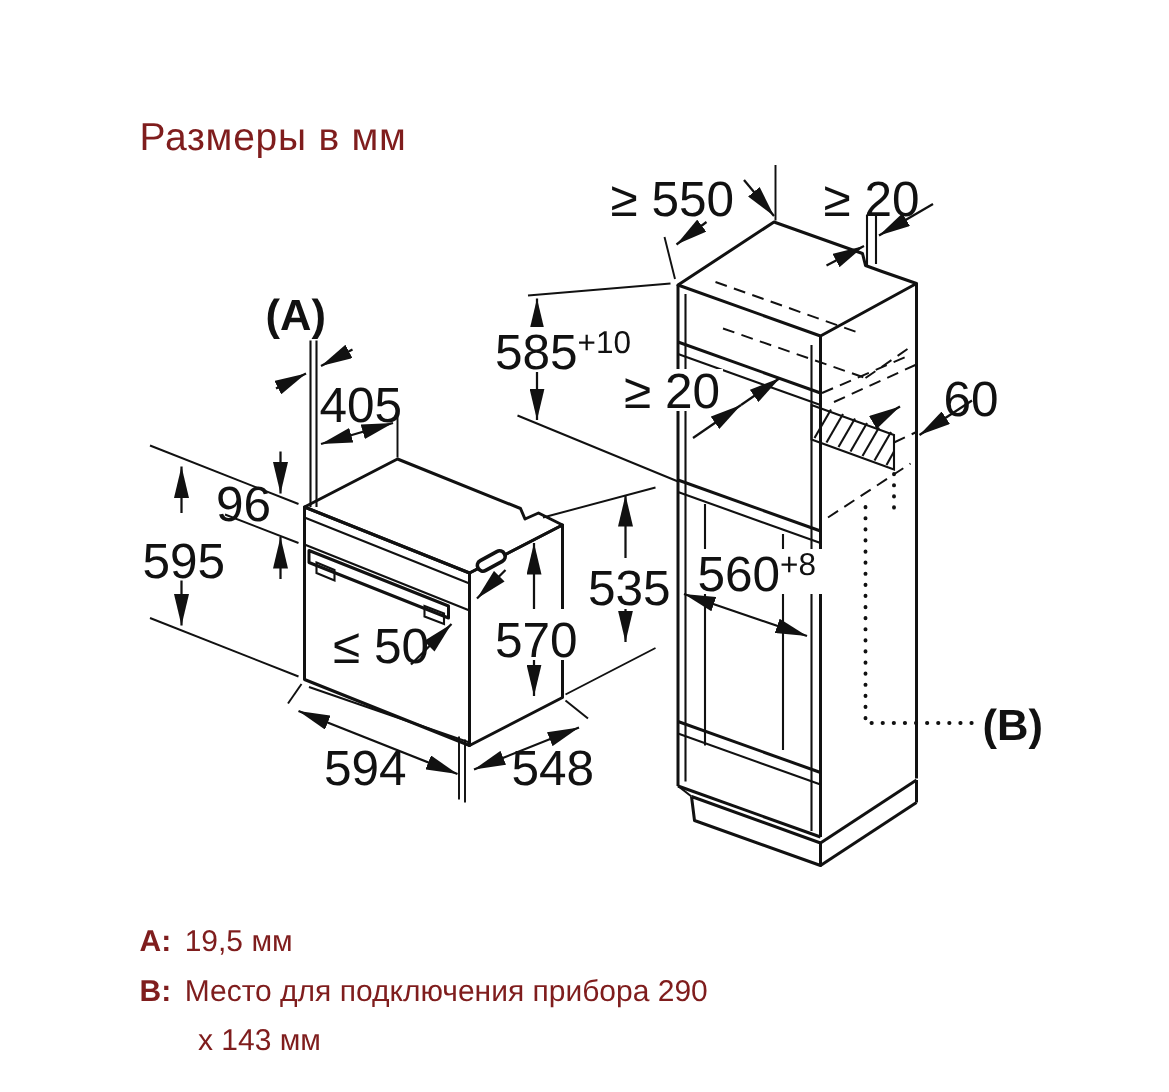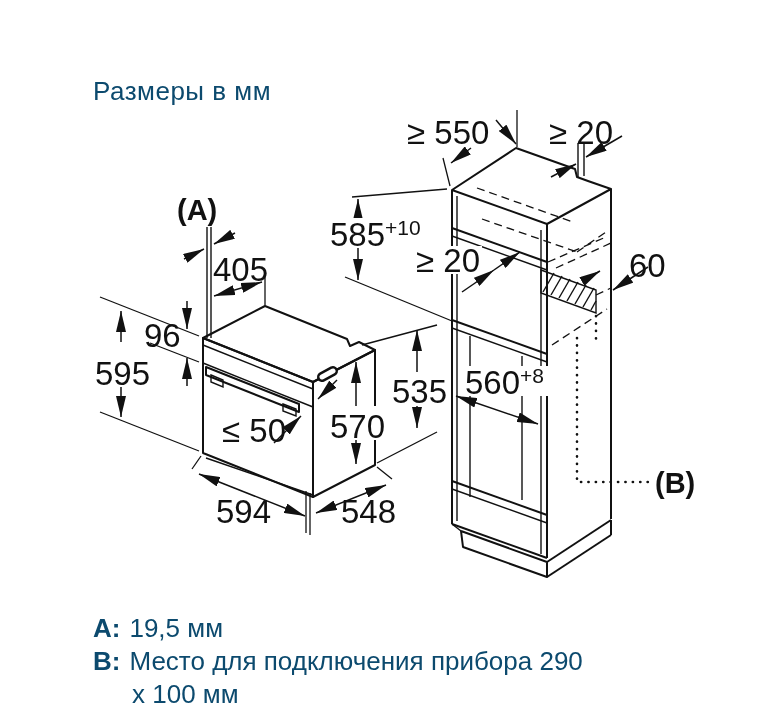--- a/index.html
+++ b/index.html
@@ -1,19 +1,19 @@
 <!DOCTYPE html>
 <html><head>
 <meta charset="utf-8">
 <style>
   html,body{margin:0;padding:0;background:#fff;}
   #stage{position:relative;width:779px;height:728px;background:#fff;overflow:hidden;
-         font-family:"Liberation Sans", sans-serif;color:#0c4a6e;}
+         font-family:"Liberation Sans", sans-serif;color:#7f1d1d;}
   #title{position:absolute;left:93px;top:76px;font-size:26px;letter-spacing:0.5px;}
-  #legend{position:absolute;left:93px;top:612px;font-size:26px;line-height:33px;}
+  #legend{position:absolute;left:93px;top:612px;font-size:20px;line-height:33px;}
   #legend .row{white-space:nowrap;}
   #legend .key{font-weight:bold;margin-right:9px;}
   #legend .indent{padding-left:39px;}
   svg{position:absolute;left:0;top:0;}
   .main{stroke:#111;stroke-width:2;fill:none;stroke-linejoin:round;}
   .thin{stroke:#111;stroke-width:1.4;fill:none;}
   .dim{stroke:#111;stroke-width:1.5;fill:none;}
   .ext{stroke:#111;stroke-width:1.3;fill:none;}
   .dash{stroke:#111;stroke-width:1.3;fill:none;stroke-dasharray:8 5;}
   .dots{stroke:#111;stroke-width:2.6;fill:none;stroke-dasharray:0.2 7.2;stroke-linecap:round;}
@@ -198,17 +198,17 @@
   </svg>
 
   <div id="legend">
     <div class="row">
       <span class="key">A:</span><span>19,5 мм</span>
     </div>
     <div class="row">
       <span class="key">B:</span><span>Место для подключения прибора 290</span>
     </div>
     <div class="row indent">
-      <span>х 100 мм</span>
+      <span>х 143 мм</span>
     </div>
   </div>
 
 </div>
 
 </body></html>

